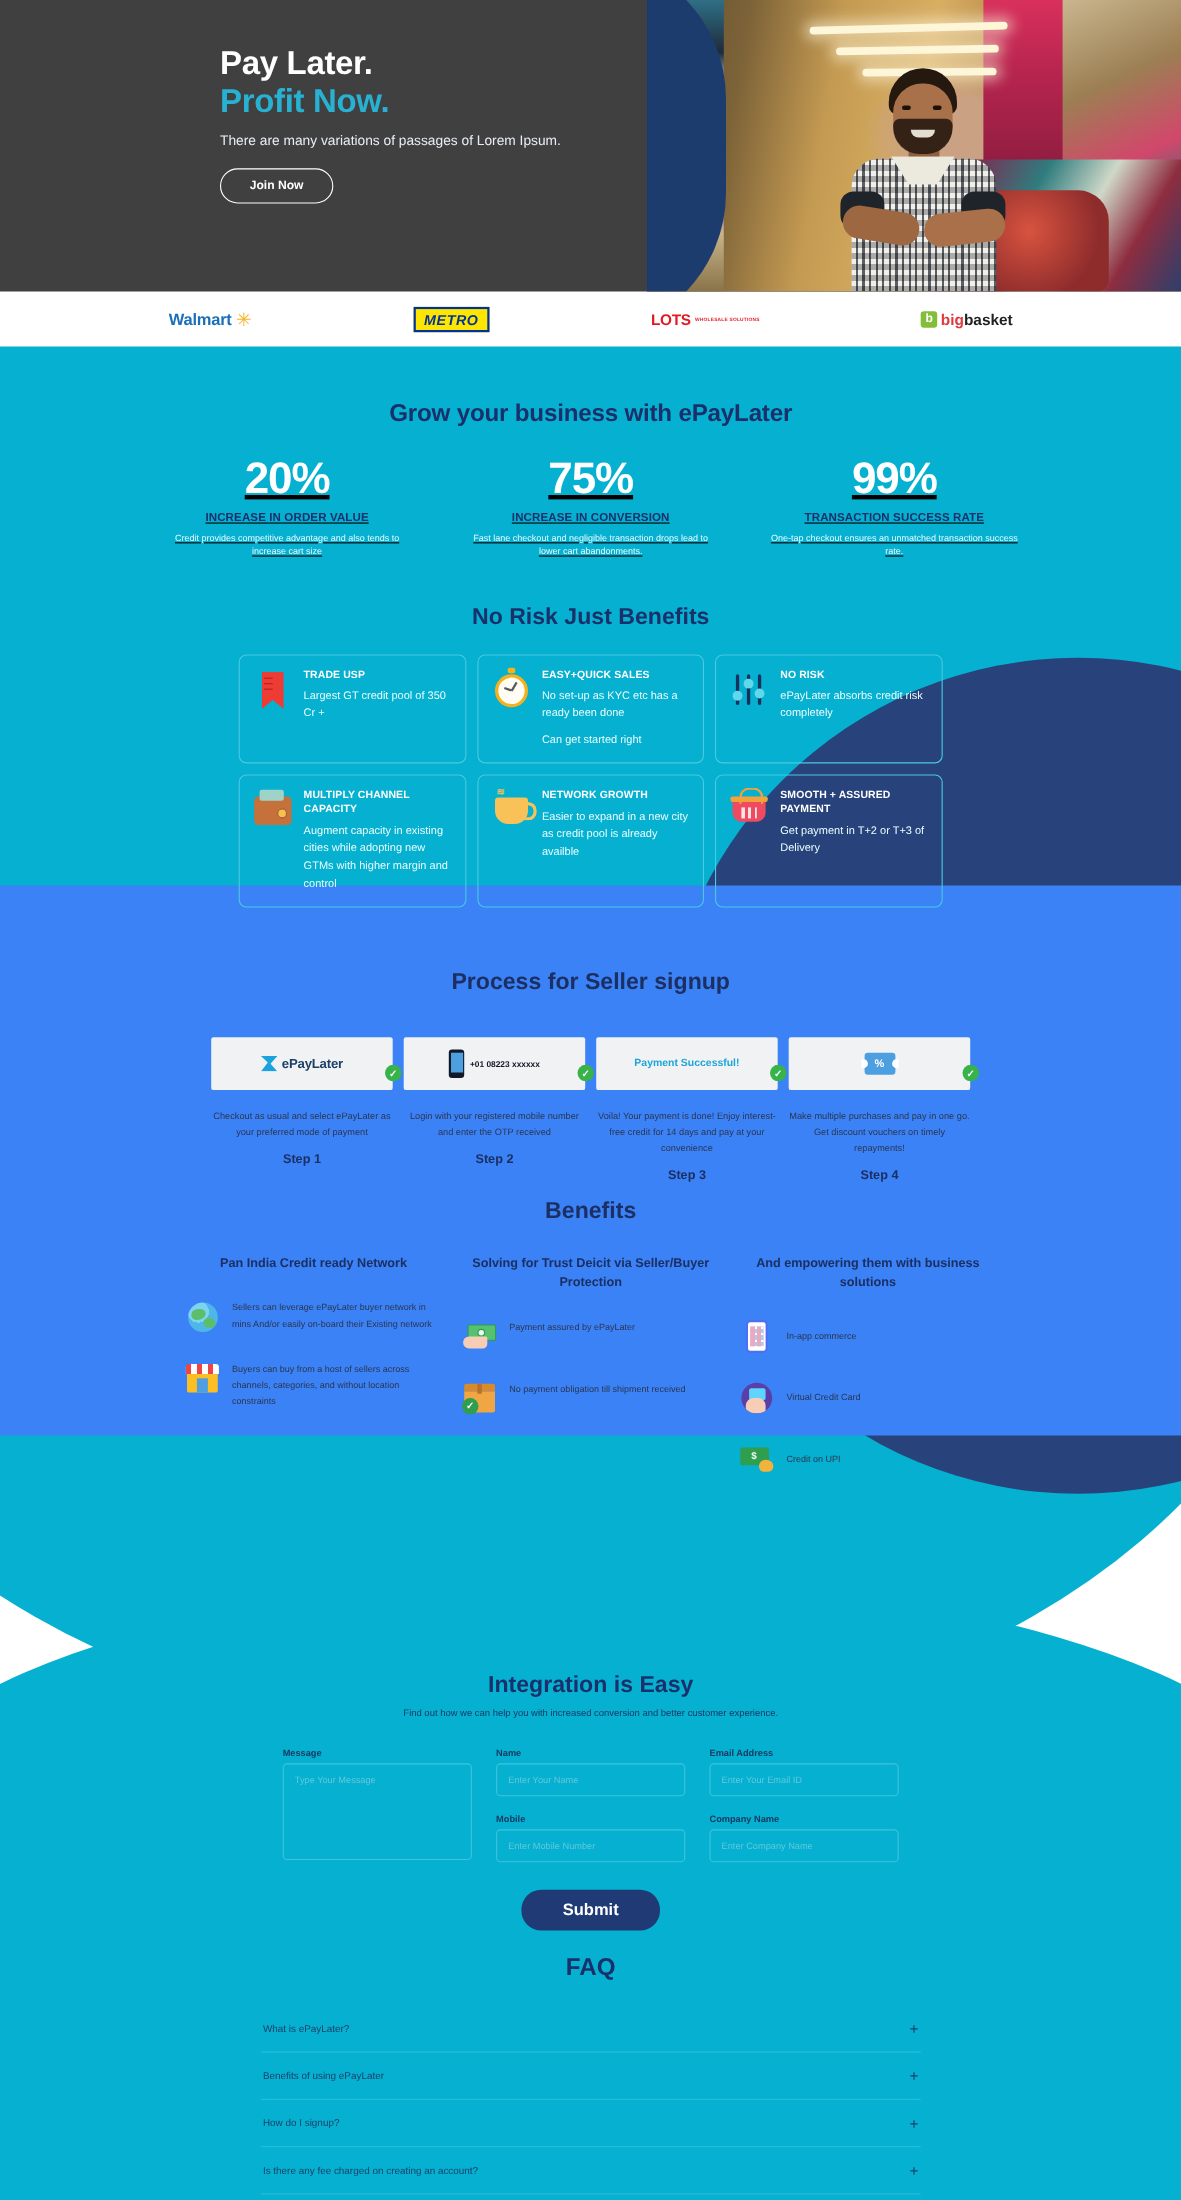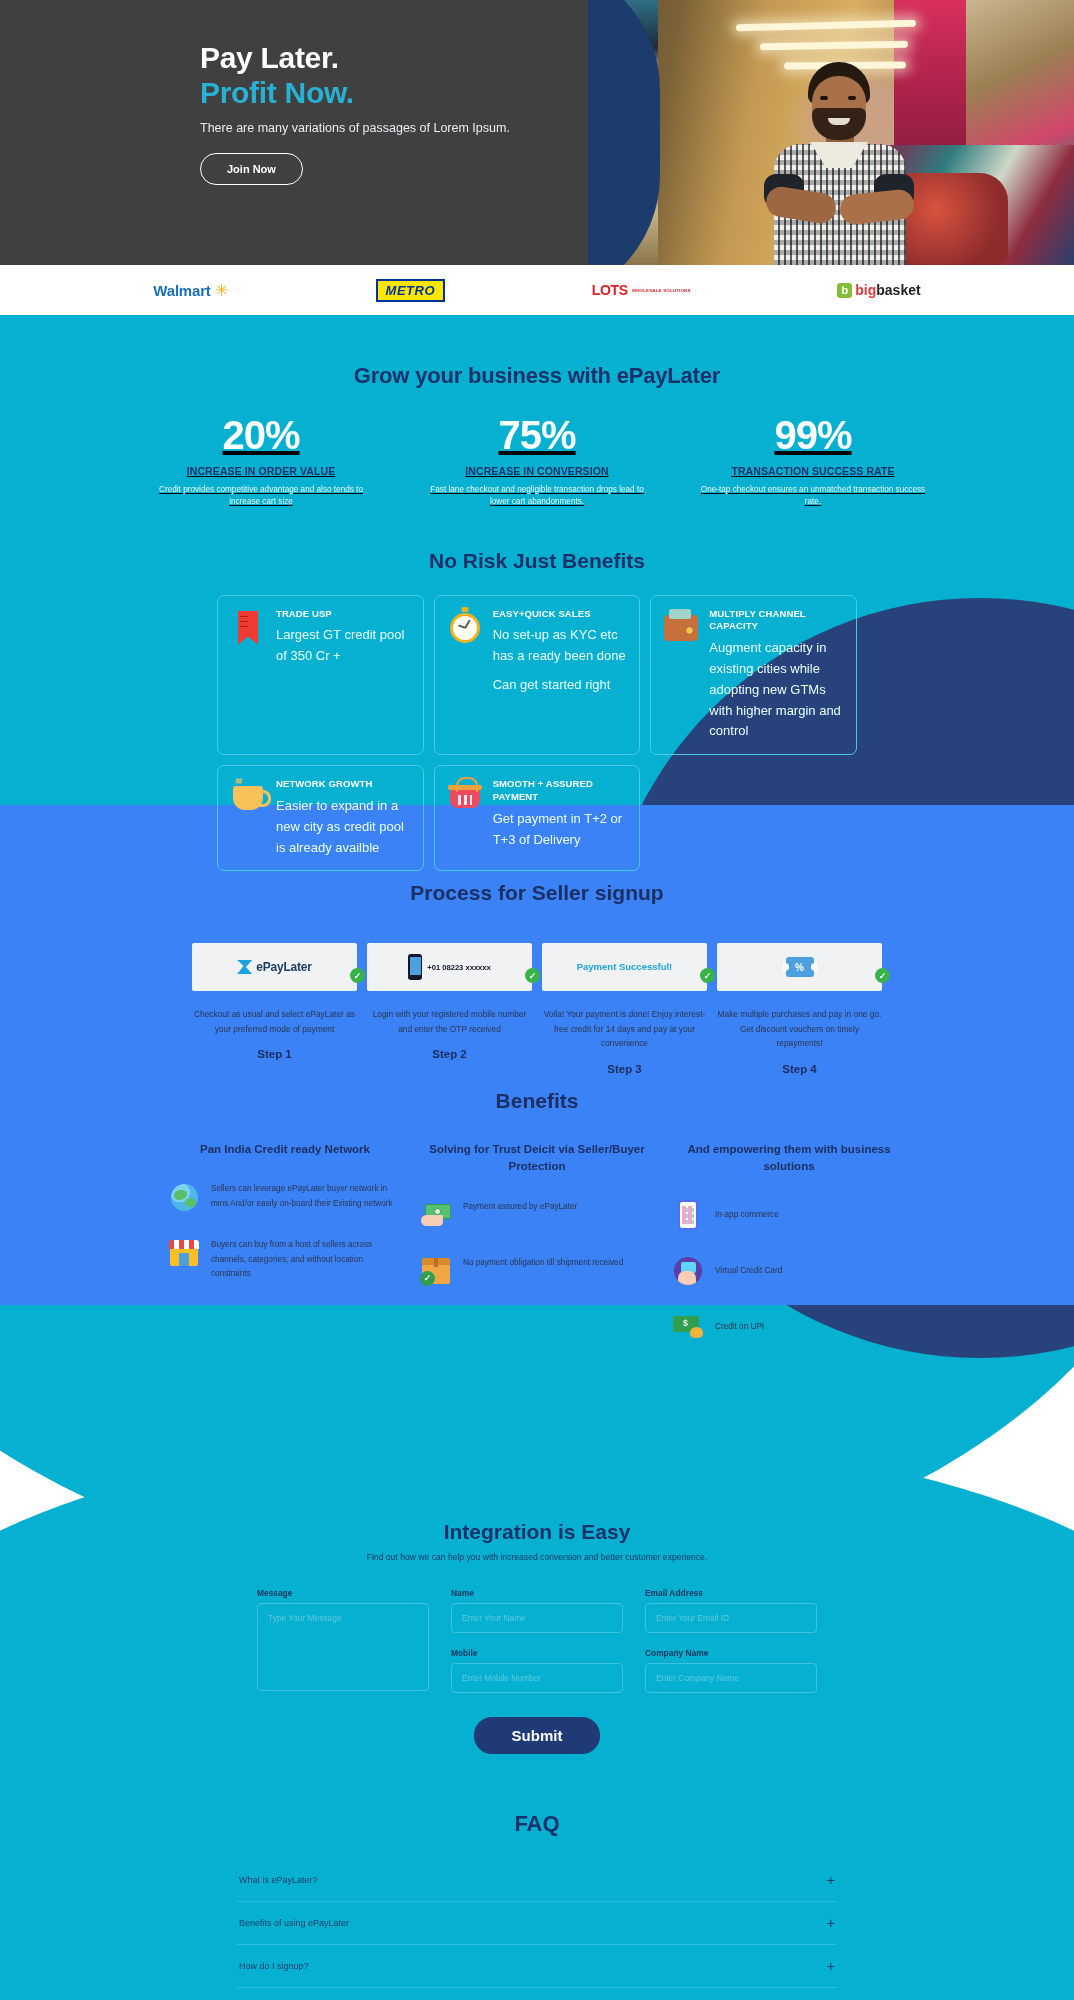--- a/index.html
+++ b/index.html
@@ -110,21 +110,21 @@
   .stat { width: 230px; text-align:center; }
   .stat-num { font-size: 40px; font-weight: 800; color:#ffffff; letter-spacing:-1px; line-height:1; }
   .stat-label { margin-top: 10px; font-size: 10.5px; font-weight: 800; color:#19306b; letter-spacing:.1px;}
   .stat-desc { margin-top: 7px; font-size: 8.2px; color:#e9fbff; line-height: 1.5; }
 
   .benefits-title { text-align:center; margin-top: 40px; font-size: 21px; font-weight:800; color:#19306b; }
   .cards { width: 640px; margin: 22px auto 0; display:grid; grid-template-columns: repeat(3, 1fr); gap: 10px; }
   .card { border:1px solid #49c9e2; border-radius:7px; padding: 12px 12px; min-height: 76px; display:flex; gap:10px; align-items:flex-start; }
   .card .ic { flex: 0 0 36px; height: 40px; display:flex; align-items:center; justify-content:center; }
   .card h4 { font-size: 9.5px; font-weight: 800; color:#ffffff; line-height:1.35; letter-spacing:.1px;}
-  .card p { font-size: 13px; color:#eaffff; line-height: 1.6; margin-top: 5px; }
+  .card p { font-size: 10px; color:#eaffff; line-height: 1.6; margin-top: 5px; }
   .card p.sp { margin-top: 8px; }
 
   .ribbon { width:20px; height:34px; background:#ee3b33; clip-path: polygon(0 0,100% 0,100% 100%,50% 76%,0 100%); position:relative;}
   .ribbon:before{content:"";position:absolute;left:2px;top:5px;width:8px;height:1.6px;background:#b3201c;box-shadow:0 5px 0 #b3201c,0 10px 0 #b3201c;}
   .clockic { width:30px; height:30px; border-radius:50%; border:3px solid #f6b11f; background:#fffdf4; position:relative; }
   .clockic:before{content:"";position:absolute;left:50%;top:50%;width:1.6px;height:9px;background:#5a5a5a;transform-origin:bottom;transform:translate(-50%,-100%) rotate(30deg);}
   .clockic:after{content:"";position:absolute;left:50%;top:50%;width:1.6px;height:7px;background:#5a5a5a;transform-origin:bottom;transform:translate(-50%,-100%) rotate(-70deg);}
   .clocktop{position:absolute;left:50%;top:-9px;transform:translateX(-50%);width:7px;height:5px;background:#f6b11f;border-radius:2px;}
   .sliders { width:30px; height:30px; position:relative; }
   .sliders i { position:absolute; width:2.6px; height:28px; background:#16325c; border-radius:2px; }
@@ -236,21 +236,21 @@
     width:100%; height: 88px; background:transparent; border:1px solid #3fc3dd; border-radius:4px;
     padding: 9px 10px; font-size: 8.4px; color:#0e3a5c; resize:none; font-family:"Liberation Sans",sans-serif;
   }
   .fgroup textarea::placeholder { color:#5fc9de; }
   .msg-cell { grid-row: 1 / span 2; }
   .submit-wrap { text-align:center; margin-top: 22px; }
   .submit {
     background:#1f3a74; color:#ffffff; border:none; border-radius:18px; padding: 10px 38px;
     font-size: 15px; font-weight:700; cursor:pointer; font-family:"Liberation Sans",sans-serif;
   }
-  .faq-title { text-align:center; margin-top: 57px; font-size: 22px; font-weight:800; color:#19306b; }
+  .faq-title { text-align:center; margin-top: 20px; font-size: 22px; font-weight:800; color:#19306b; }
   .faq-list { width: 600px; margin: 22px auto 0; }
   .faq-row { display:flex; align-items:center; justify-content:space-between;
      padding: 14px 2px; border-bottom: 1px solid #2bbdda; }
   .faq-q { font-size: 9px; color:#17406b; }
   .faq-plus { font-size: 14px; color:#17406b; line-height:1; }
 </style>
 </head>
 <body>
 
 <div class="page">
@@ -356,20 +356,36 @@
               </div>
             </div>
           <div>
             <h4>EASY+QUICK SALES</h4>
             <p>No set-up as KYC etc has a ready been done</p>
             <p class="sp">Can get started right</p>
           </div>
         </div>
         <div class="card">
           <div class="ic">
+              <div class="sliders">
+                <i></i>
+                <i></i>
+                <i></i>
+                <b></b>
+                <b></b>
+                <b></b>
+              </div>
+            </div>
+          <div>
+            <h4>NO RISK</h4>
+            <p>ePayLater absorbs credit risk completely</p>
+          </div>
+        </div>
+        <div class="card">
+          <div class="ic">
               <div class="wallet"></div>
             </div>
           <div>
             <h4>MULTIPLY CHANNEL CAPACITY</h4>
             <p>Augment capacity in existing cities while adopting new GTMs with higher margin and control</p>
           </div>
         </div>
         <div class="card">
           <div class="ic">
               <div class="cup">

